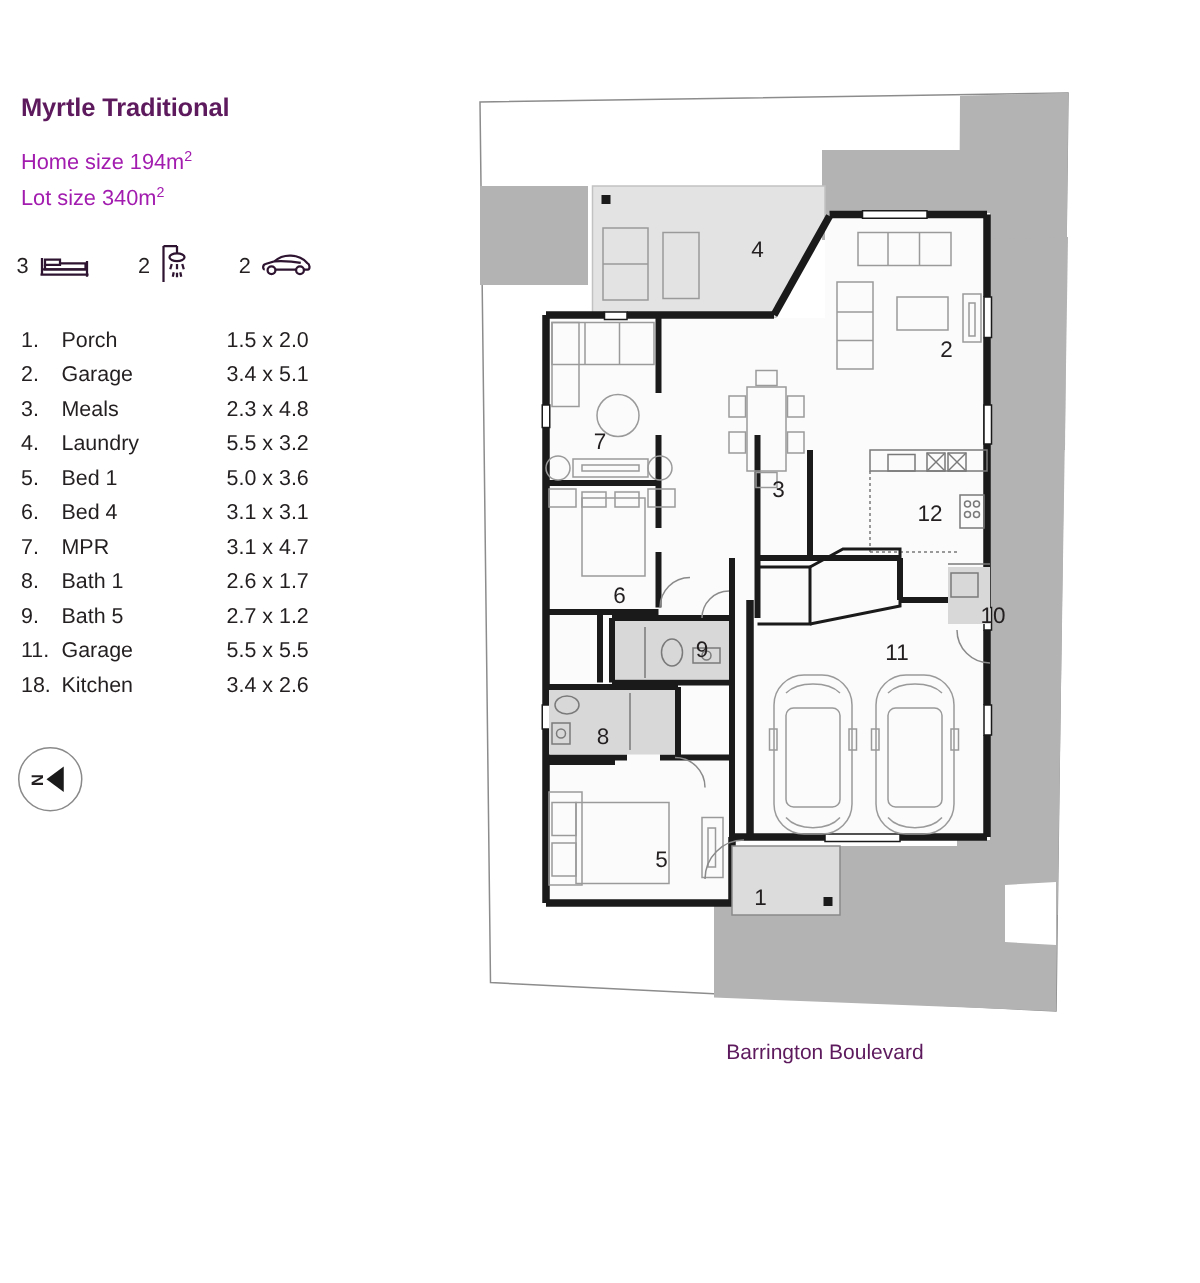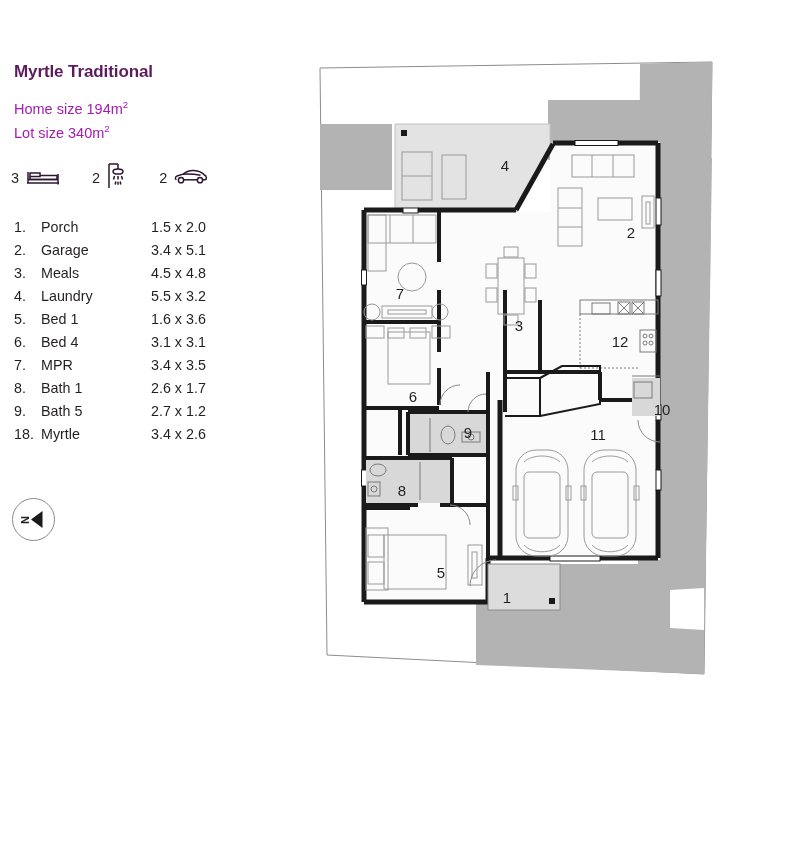--- a/index.html
+++ b/index.html
@@ -205,55 +205,60 @@
       <span class="room-dims">1.5 x 2.0</span>
     </div>
     <div class="room-row">
       <span class="room-num">2.</span>
       <span class="room-name">Garage</span>
       <span class="room-dims">3.4 x 5.1</span>
     </div>
     <div class="room-row">
       <span class="room-num">3.</span>
       <span class="room-name">Meals</span>
-      <span class="room-dims">4.5 x 4.8</span>
+      <span class="room-dims">2.3 x 4.8</span>
     </div>
     <div class="room-row">
       <span class="room-num">4.</span>
       <span class="room-name">Laundry</span>
       <span class="room-dims">5.5 x 3.2</span>
     </div>
     <div class="room-row">
       <span class="room-num">5.</span>
       <span class="room-name">Bed 1</span>
-      <span class="room-dims">1.6 x 3.6</span>
+      <span class="room-dims">5.0 x 3.6</span>
     </div>
     <div class="room-row">
       <span class="room-num">6.</span>
       <span class="room-name">Bed 4</span>
       <span class="room-dims">3.1 x 3.1</span>
     </div>
     <div class="room-row">
       <span class="room-num">7.</span>
       <span class="room-name">MPR</span>
-      <span class="room-dims">3.4 x 3.5</span>
+      <span class="room-dims">3.1 x 4.7</span>
     </div>
     <div class="room-row">
       <span class="room-num">8.</span>
       <span class="room-name">Bath 1</span>
       <span class="room-dims">2.6 x 1.7</span>
     </div>
     <div class="room-row">
       <span class="room-num">9.</span>
       <span class="room-name">Bath 5</span>
       <span class="room-dims">2.7 x 1.2</span>
     </div>
     <div class="room-row">
+      <span class="room-num">11.</span>
+      <span class="room-name">Garage</span>
+      <span class="room-dims">5.5 x 5.5</span>
+    </div>
+    <div class="room-row">
       <span class="room-num">18.</span>
-      <span class="room-name">Myrtle</span>
+      <span class="room-name">Kitchen</span>
       <span class="room-dims">3.4 x 2.6</span>
     </div>
   </div>
 
   <div id="compass">
     <svg width="45" height="45" viewBox="0 0 45 45">
       <circle cx="22.5" cy="22.5" r="21" fill="#ffffff" stroke="#8a8a8a" stroke-width="1"></circle>
       <text x="15" y="23" font-family="'Liberation Sans', sans-serif" font-size="11" font-weight="bold" fill="#231f20" text-anchor="middle" transform="rotate(-90 15 23)" dominant-baseline="middle">N</text>
       <path d="M31.5 14 L31.5 31 L20 22.5 Z" fill="#1a1a1a"></path>
     </svg>
@@ -518,13 +523,14 @@
       <text class="rno" x="100" y="299" text-anchor="middle">7</text>
       <text class="rno" x="102" y="496" text-anchor="middle">8</text>
       <text class="rno" x="168" y="438" text-anchor="middle">9</text>
       <text class="rno" x="362" y="415" text-anchor="middle">10</text>
       <text class="rno" x="298" y="440" text-anchor="middle">11</text>
       <text class="rno" x="320" y="347" text-anchor="middle">12</text>
     </g>
 
   </svg>
 
+  <div id="street-label">Barrington Boulevard</div>
 </div>
 
 </body></html>

